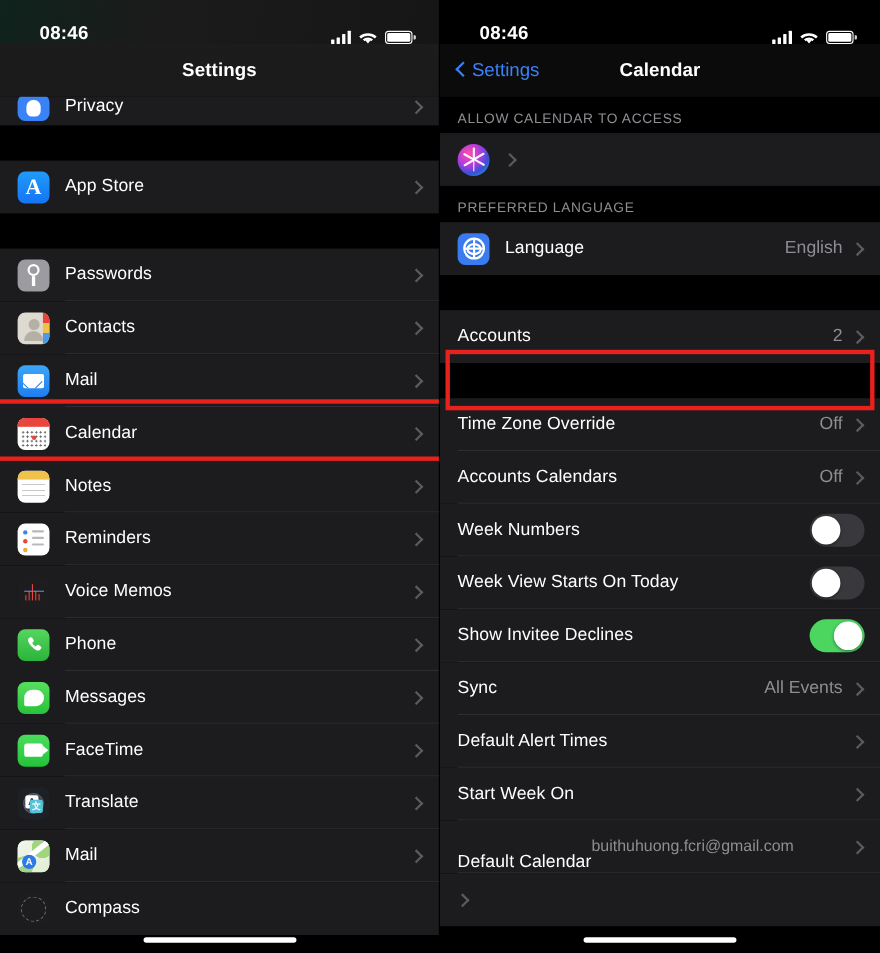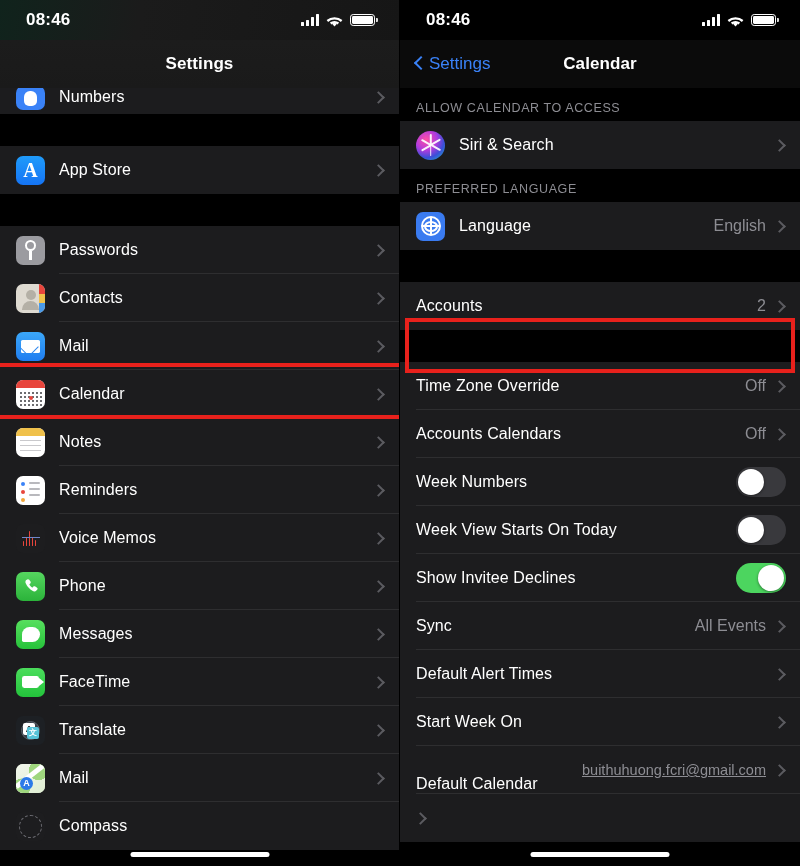--- a/index.html
+++ b/index.html
@@ -4,22 +4,22 @@
 <style>
   * { margin:0; padding:0; box-sizing:border-box; }
   html,body { width:800px; height:866px; background:#000; overflow:hidden; }
   body { font-family:"Liberation Sans", sans-serif; -webkit-font-smoothing:antialiased; }
 
   .screens { display:flex; width:800px; height:866px; }
   .phone { width:400px; height:866px; position:relative; background:#000; overflow:hidden; }
   .phone.left { border-right:1px solid #000; }
 
   
-  .statusbar { height:40px; display:flex; align-items:center; justify-content:space-between;
-               padding:0 24px 0 26px; position:relative; z-index:5; }
+  .statusbar { height:40px; display:flex; align-items:flex-end; justify-content:space-between;
+               padding:0 24px 0 36px; position:relative; z-index:5; }
   .phone.left .statusbar { background:linear-gradient(100deg,#10231c 0%, #1b1b1b 35%, #161616 100%); }
   .phone.right .statusbar { background:#000; }
   .clock { color:#fff; font-size:17px; font-weight:600; letter-spacing:.2px; }
   .status-icons { display:flex; align-items:center; gap:7px; }
   .bars { display:flex; align-items:flex-end; gap:2px; height:12px; }
   .bars i { display:block; width:3px; background:#fff; border-radius:.5px; }
   .bars i:nth-child(1){height:4px}.bars i:nth-child(2){height:6px}
   .bars i:nth-child(3){height:9px}.bars i:nth-child(4){height:12px}
   .wifi { width:17px; height:12px; position:relative; }
   .battery { width:25px; height:12px; border:1.4px solid #fff; border-radius:3.2px; position:relative; padding:1.4px; }
@@ -194,21 +194,21 @@
     <div class="navbar">
       <div class="nav-title">Settings</div>
     </div>
 
     <div class="list">
 
       <div class="row" style="height:26px;">
         <div class="appicon ic-privacy" style="height:24px;margin-top:-6px;">
           <div class="glyph"></div>
         </div>
-        <div class="label" style="margin-top:-8px;">Numbers</div>
+        <div class="label" style="margin-top:-8px;">Privacy</div>
         <div class="chev" style="margin-top:-8px;"></div>
       </div>
 
       <div class="gap" style="height:32px"></div>
 
       <div class="row">
         <div class="appicon ic-appstore">
             <span class="astore">A</span>
           </div>
         <div class="label">App Store</div>
@@ -403,21 +403,20 @@
         <div class="appicon ic-siri">
           <div class="siri-rays">
             <i style="transform:translate(-50%,0) rotate(0deg)"></i>
             <i style="transform:translate(-50%,0) rotate(60deg)"></i>
             <i style="transform:translate(-50%,0) rotate(120deg)"></i>
             <i style="transform:translate(-50%,0) rotate(180deg)"></i>
             <i style="transform:translate(-50%,0) rotate(240deg)"></i>
             <i style="transform:translate(-50%,0) rotate(300deg)"></i>
           </div>
         </div>
-        <div class="label">Siri &amp; Search</div>
         <div class="chev"></div>
       </div>
 
       <div class="gap" style="height:33px">
         <div class="sect-header">PREFERRED LANGUAGE</div>
       </div>
 
       <div class="row">
         <div class="appicon ic-language">
           <div class="globe">
@@ -483,21 +482,21 @@
         <div class="chev"></div>
       </div>
 
       <div class="row sep noicon">
         <div class="label">Start Week On</div>
         <div class="chev"></div>
       </div>
 
       <div class="row sep noicon">
         <div class="label" style="flex:none;margin-top:28px;">Default Calendar</div>
-        <div class="value email" style="flex:1;text-align:right;text-decoration:underline;">buithuhuong.fcri@gmail.com</div>
+        <div class="value email" style="flex:1;text-align:left;">buithuhuong.fcri@gmail.com</div>
         <div class="chev"></div>
       </div>
 
       <div class="row noicon">
         <div class="chev"></div>
       </div>
     </div>
 
     <div class="hl" style="left:5px; top:318px; width:390px; height:55px;"></div>
 

